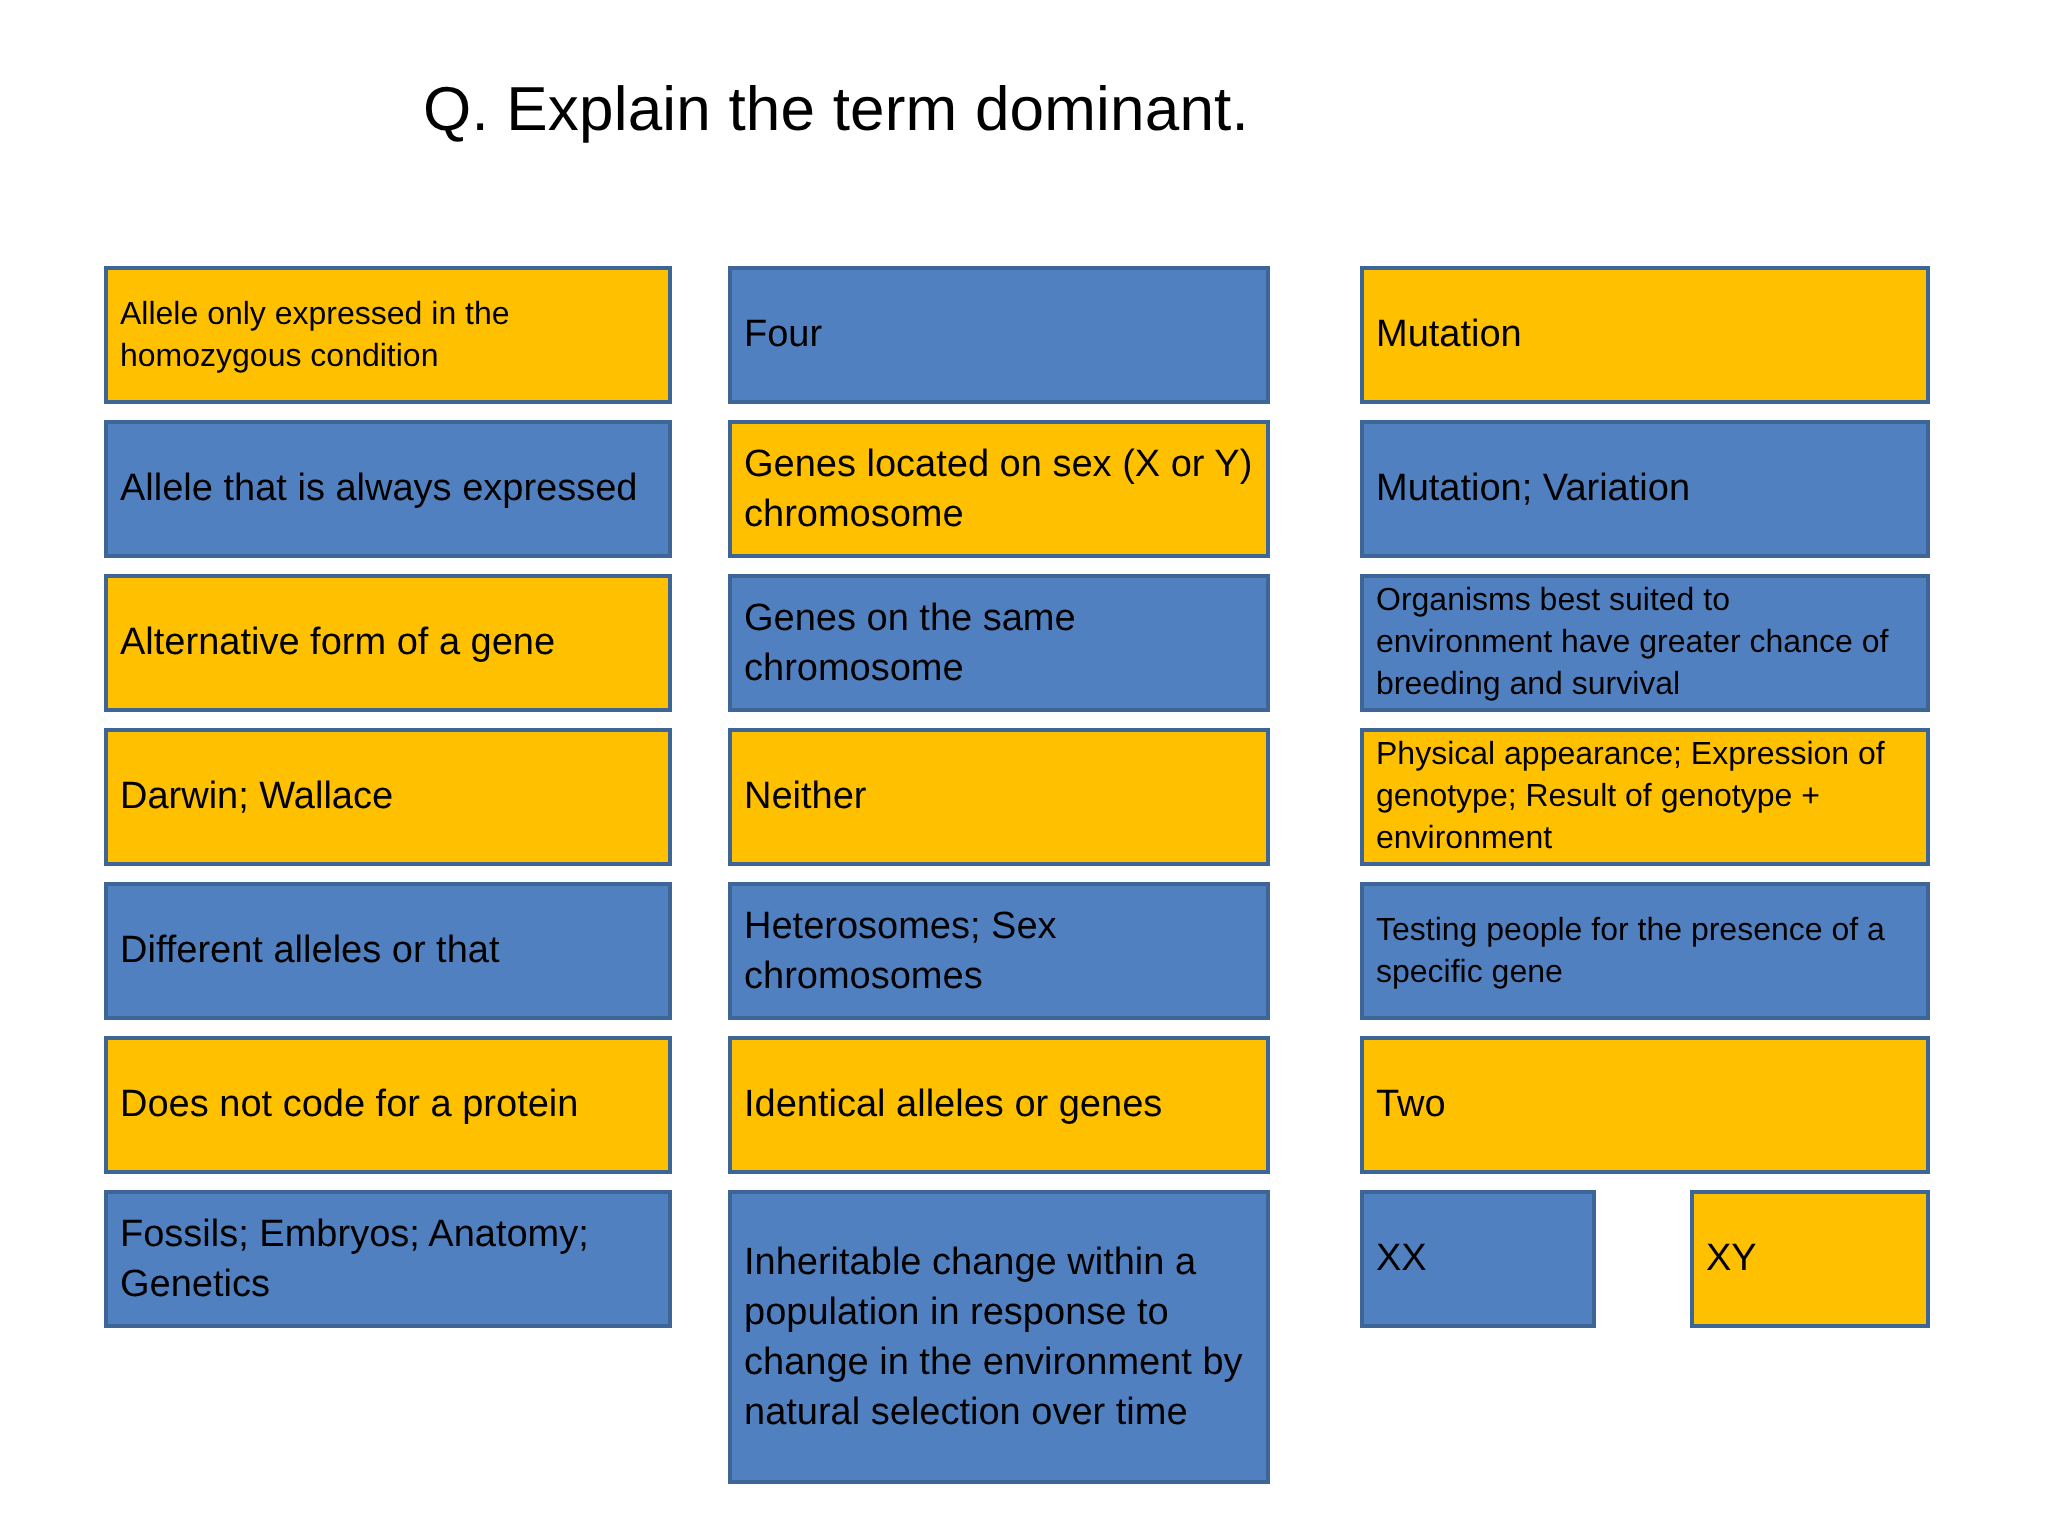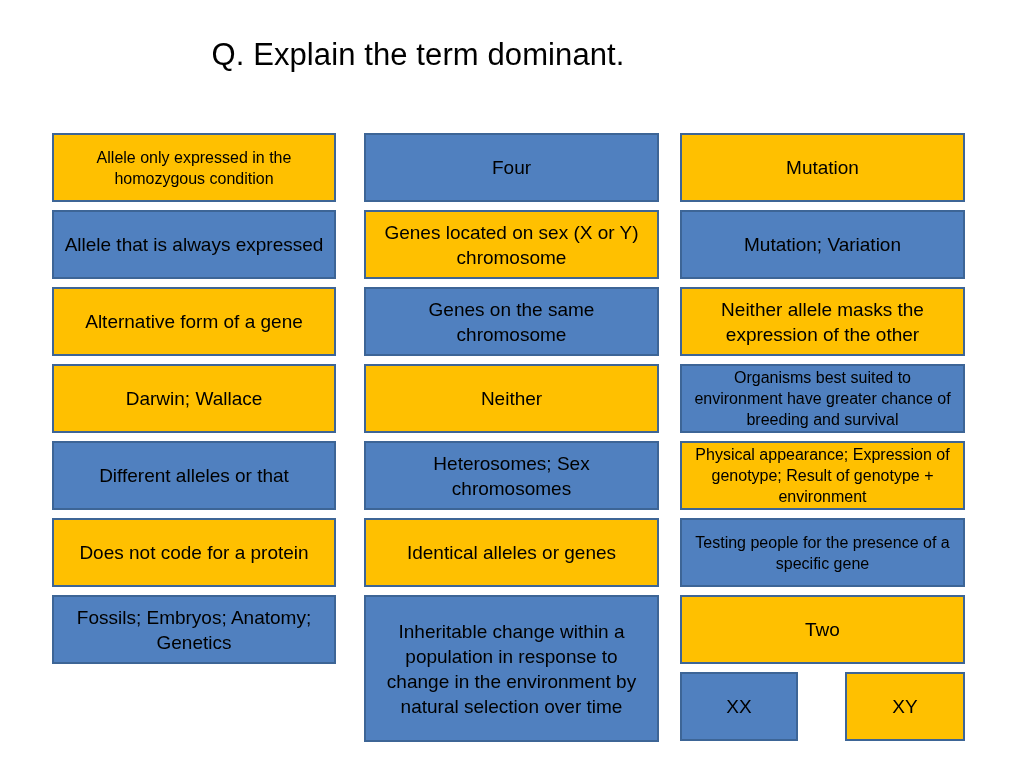--- a/index.html
+++ b/index.html
@@ -31,31 +31,31 @@
   }
 
   
   .column {
     position: absolute;
     top: 133px;
     display: flex;
     flex-direction: column;
   }
   #col-1 { left: 52px;  width: 284px; }
-  #col-2 { left: 364px; width: 295px; }
+  #col-2 { left: 364px; width: 271px; }
   #col-3 { left: 680px; width: 285px; }
 
   
   .box {
     box-sizing: border-box;
     border: 2px solid #3d6596;
     display: flex;
     align-items: center;
     justify-content: center;
-    text-align: center;
+    text-align: left;
     padding: 2px 6px;
     margin-bottom: 8px;
     font-size: 19px;
     line-height: 25px;
     color: #000000;
     overflow: hidden;
   }
   .box.blue   { background: #5080bf; }
   .box.yellow { background: #ffc000; }
 
@@ -141,23 +141,20 @@
   </div>
 </div>
 
 <div class="column" id="col-3">
   <div class="box yellow h-std">
     <span class="box-text">Mutation</span>
   </div>
   <div class="box blue h-std">
     <span class="box-text">Mutation; Variation</span>
   </div>
-  <div class="box yellow h-std">
-    <span class="box-text">Neither allele masks the expression of the other</span>
-  </div>
   <div class="box blue h-std small">
     <span class="box-text">Organisms best suited to environment have greater chance of breeding and survival</span>
   </div>
   <div class="box yellow h-std small">
     <span class="box-text">Physical appearance; Expression of genotype; Result of genotype + environment</span>
   </div>
   <div class="box blue h-std small">
     <span class="box-text">Testing people for the presence of a specific gene</span>
   </div>
   <div class="box yellow h-std">

